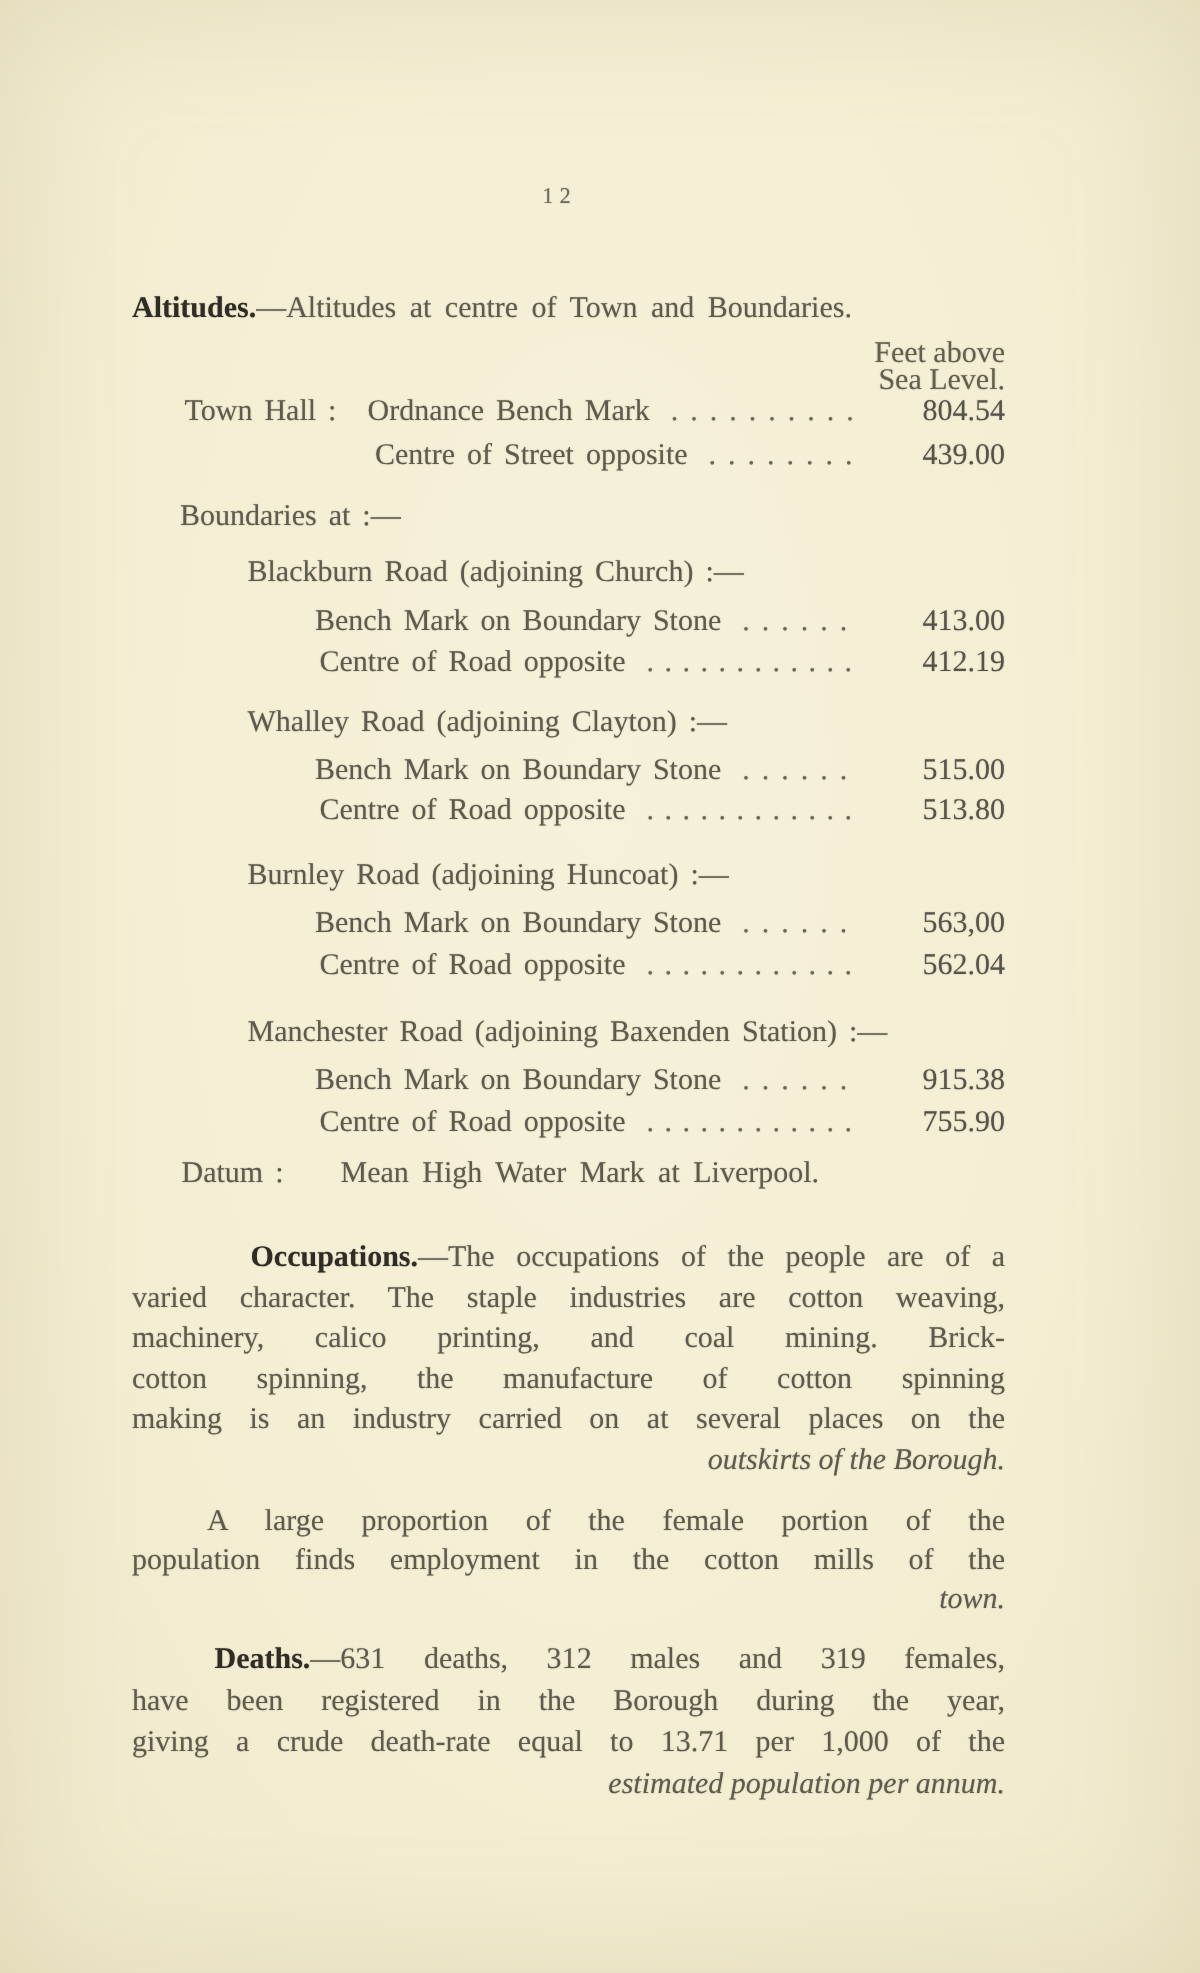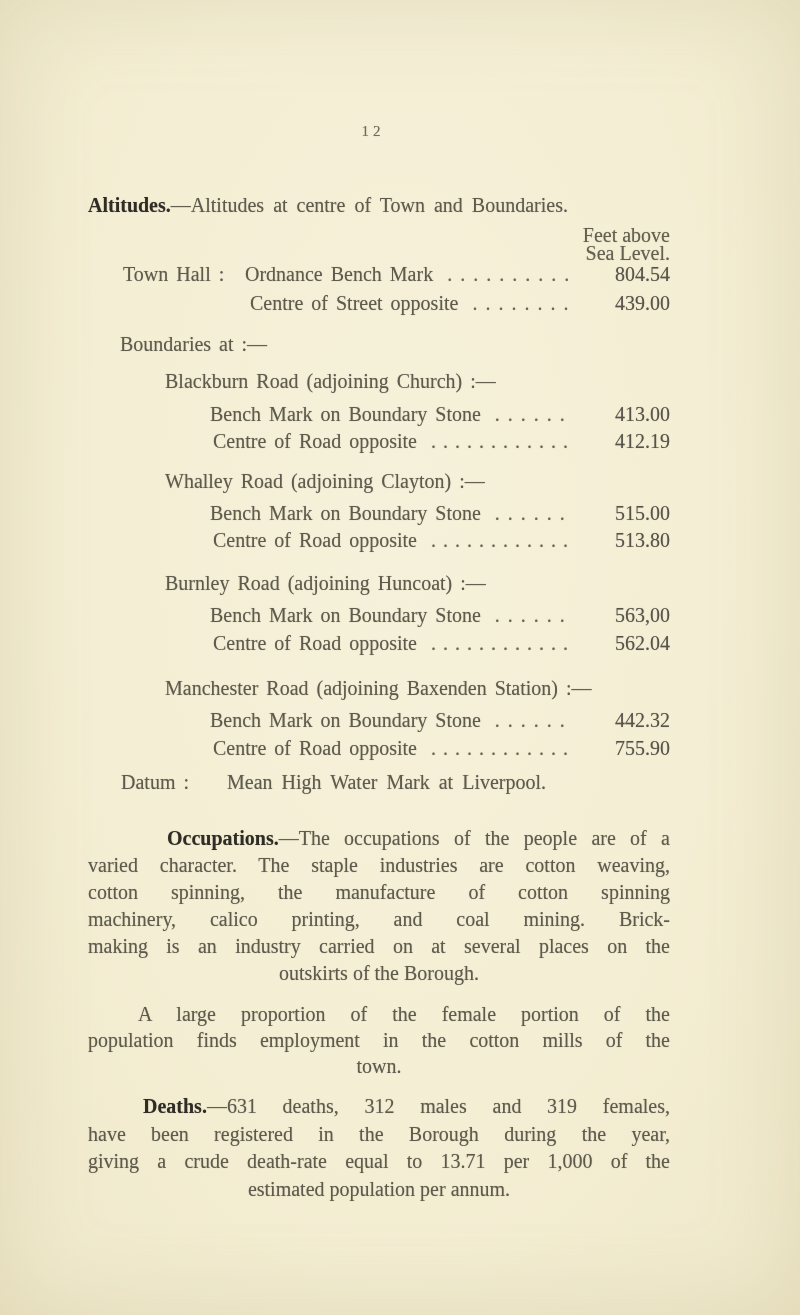--- a/index.html
+++ b/index.html
@@ -31,21 +31,21 @@
     text-align:right;font-size:20px;line-height:18px;color:#63604f;
   }
   .arow{left:0;top:0;width:670px;height:26px;}
   .arow .lbl{position:absolute;white-space:nowrap;word-spacing:3px;}
   .arow .val{position:absolute;right:0;color:#56534a;}
   .dots{letter-spacing:8px;padding-left:14px;color:#6b6857;}
   .dots12{letter-spacing:7px;}
   .roadhead{white-space:nowrap;word-spacing:3px;}
   .para{left:88px;width:582px;}
   .jl{text-align:justify;text-align-last:justify;}
-  .ll{text-align:center;}
+  .ll{text-align:right;font-style:italic;}
 </style>
 </head>
 <body>
 
 <div class="page">
 
   <div class="abs pageno">12</div>
 
   <div class="abs heading"><span class="b">Altitudes.</span><span>—Altitudes at centre of Town and Boundaries.</span></div>
 
@@ -92,37 +92,37 @@
     <span class="val">563,00</span>
   </div>
   <div class="abs arow" style="top:632px">
     <span class="lbl" style="left:213px"><span>Centre of Road opposite</span><span class="dots dots12">............</span></span>
     <span class="val">562.04</span>
   </div>
 
   <div class="abs roadhead" style="left:165px;top:677px">Manchester Road (adjoining Baxenden Station) :—</div>
   <div class="abs arow" style="top:709px">
     <span class="lbl" style="left:210px"><span>Bench Mark on Boundary Stone</span><span class="dots">......</span></span>
-    <span class="val">442.32</span>
+    <span class="val">915.38</span>
   </div>
   <div class="abs arow" style="top:737px">
     <span class="lbl" style="left:213px"><span>Centre of Road opposite</span><span class="dots dots12">............</span></span>
     <span class="val">755.90</span>
   </div>
 
   <div class="abs" style="left:0;top:771px;width:670px">
     <span class="lbl" style="position:absolute;left:121px;word-spacing:3px">Datum :</span>
     <span class="lbl" style="position:absolute;left:227px;word-spacing:4px;white-space:nowrap">Mean High Water Mark at Liverpool.</span>
   </div>
 
   <div class="abs para" style="top:825px;line-height:27px">
     <div class="jl" style="padding-left:79px"><span class="b">Occupations.</span><span>—The occupations of the people are of a</span></div>
     <div class="jl">varied character.  The staple industries are cotton weaving,</div>
+    <div class="jl">machinery, calico printing, and coal mining.  Brick-</div>
     <div class="jl">cotton spinning, the manufacture of cotton spinning</div>
-    <div class="jl">machinery, calico printing, and coal mining.  Brick-</div>
     <div class="jl">making is an industry carried on at several places on the</div>
     <div class="ll">outskirts of the Borough.</div>
   </div>
 
   <div class="abs para" style="top:1001px;line-height:26px">
     <div class="jl" style="padding-left:50px">A large proportion of the female portion of the</div>
     <div class="jl">population finds employment in the cotton mills of the</div>
     <div class="ll">town.</div>
   </div>
 

